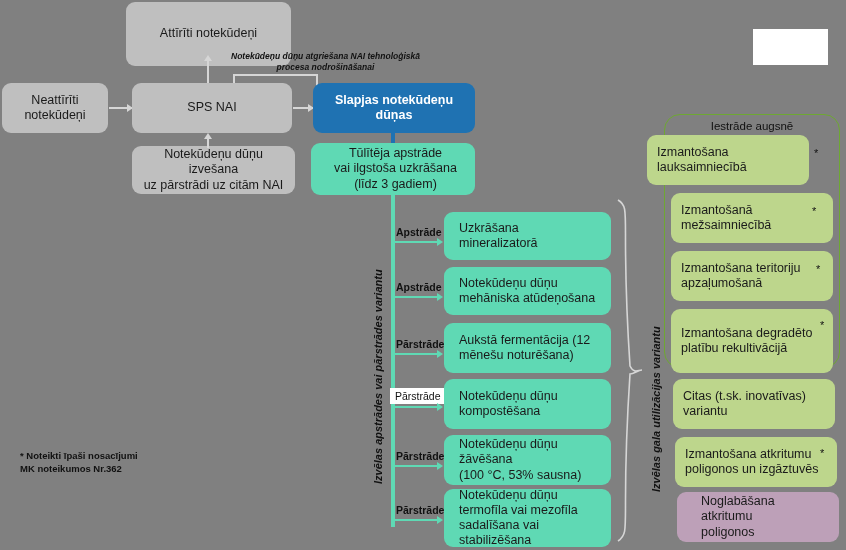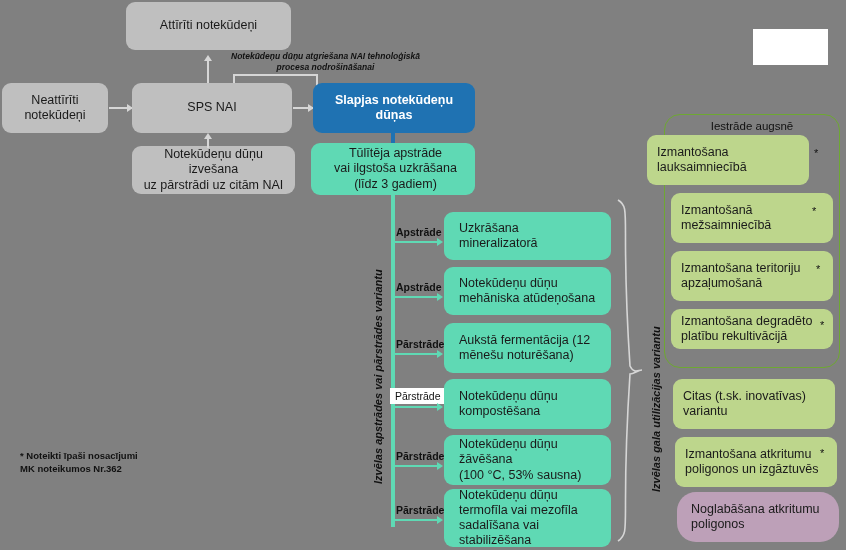--- a/index.html
+++ b/index.html
@@ -118,21 +118,21 @@
     line-height: 1;
   }
 
   .brace { position: absolute; }
 </style>
 </head>
 <body>
 
 <div id="stage">
 
-  <div class="node gray center" style="left:126px; top:2px; width:165px; height:48px;">
+  <div class="node gray center" style="left:126px; top:2px; width:165px; height:64px;">
     <span>Attīrīti notekūdeņi</span>
   </div>
 
   <div class="ln" style="left:207px; top:60px; width:2px; height:24px;"></div>
   <div class="arrowhead ah-up" style="left:204px; top:55px;"></div>
 
   <div class="note-italic" style="left:223px; top:51px; width:205px;">Notekūdeņu dūņu atgriešana NAI tehnoloģiskā
 procesa nodrošināšanai</div>
 
   <div class="ln" style="left:233px; top:74px; width:85px; height:2px;"></div>
@@ -249,38 +249,38 @@
 mežsaimniecībā</span>
   </div>
   <div class="star" style="left:812px; top:206px;">*</div>
 
   <div class="node green left" style="left:671px; top:251px; width:162px; height:50px; white-space:pre-line;">
     <span>Izmantošana teritoriju
 apzaļumošanā</span>
   </div>
   <div class="star" style="left:816px; top:264px;">*</div>
 
-  <div class="node green left" style="left:671px; top:309px; width:162px; height:40px; white-space:pre-line;">
+  <div class="node green left" style="left:671px; top:309px; width:162px; height:64px; white-space:pre-line;">
     <span>Izmantošana  degradēto
 platību rekultivācijā</span>
   </div>
   <div class="star" style="left:820px; top:320px;">*</div>
 
   <div class="node green left" style="left:673px; top:379px; width:162px; height:50px; white-space:pre-line;">
     <span>Citas (t.sk. inovatīvas)
 variantu</span>
   </div>
 
   <div class="node green left" style="left:675px; top:437px; width:162px; height:50px; white-space:pre-line;">
     <span>Izmantošana atkritumu
 poligonos un izgāztuvēs</span>
   </div>
   <div class="star" style="left:820px; top:448px;">*</div>
 
-  <div class="node plum left" style="left:677px; top:492px; width:162px; height:50px; white-space:pre-line; padding-left:14px;border-radius:19px;">
+  <div class="node plum left" style="left:677px; top:492px; width:162px; height:50px; white-space:pre-line; padding-left:24px;">
     <span>Noglabāšana atkritumu
 poligonos</span>
   </div>
 
   <div class="node white" style="left:753px; top:29px; width:75px; height:36px;">
     <span></span>
   </div>
 
   <div class="footnote" style="left:20px; top:450px; width:220px;">* Noteikti īpaši nosacījumi
 MK noteikumos Nr.362</div>

